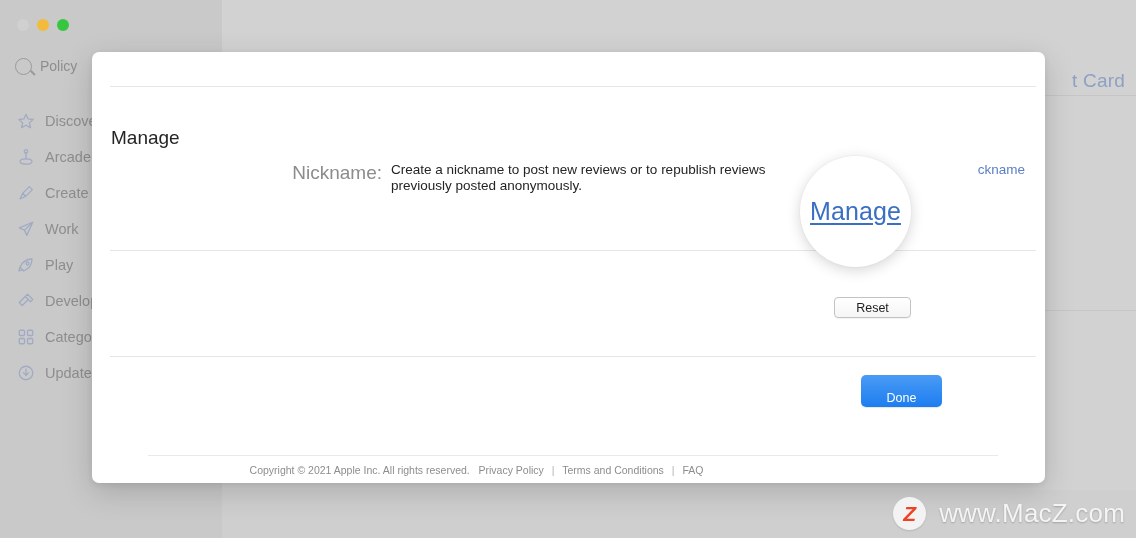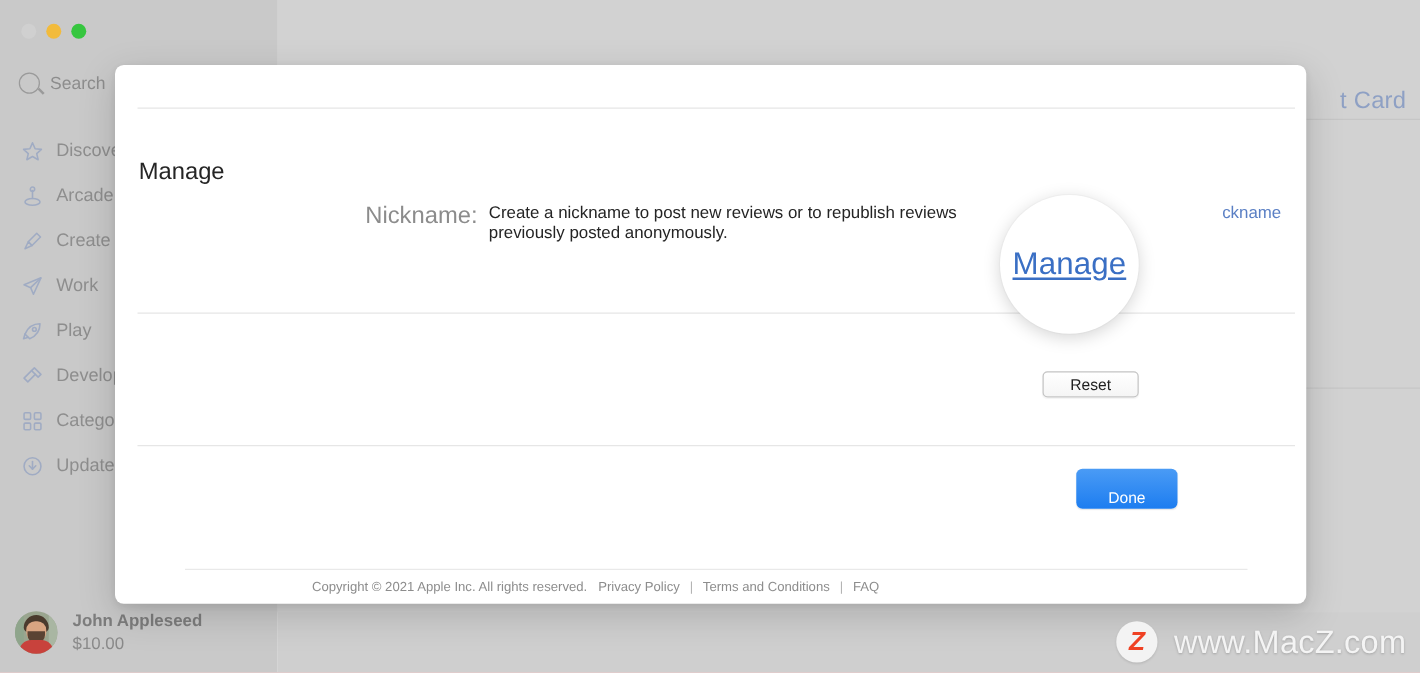--- a/index.html
+++ b/index.html
@@ -363,21 +363,21 @@
     <div id="sidebar">
 
       <div class="traffic-lights">
         <div class="tl close"></div>
         <div class="tl min"></div>
         <div class="tl max"></div>
       </div>
 
       <div id="search-row">
         <span class="search-glyph"></span>
-        <span>Search</span>
+        <span>Policy</span>
       </div>
 
       <div id="sidebar-nav">
 
         <div class="nav-item">
           <span class="nav-icon">
             <svg viewBox="0 0 24 24" width="18" height="18" fill="none" stroke="#7f94bf" stroke-width="1.7" stroke-linejoin="round">
               <polygon points="12,3 14.8,9.3 21.5,10 16.5,14.5 18,21 12,17.6 6,21 7.5,14.5 2.5,10 9.2,9.3"></polygon>
             </svg>
           </span>
@@ -454,34 +454,20 @@
               <circle cx="12" cy="12" r="9"></circle>
                 <path d="M12 7v8"></path>
                 <path d="M8.5 11.5L12 15l3.5-3.5"></path>
             </svg>
           </span>
           <span>Updates</span>
         </div>
 
       </div>
 
-      <div id="account-block">
-        <div class="avatar">
-          <div class="sideL"></div>
-            <div class="sideR"></div>
-          <div class="hair"></div>
-            <div class="face"></div>
-          <div class="beard"></div>
-            <div class="shirt"></div>
-        </div>
-        <div class="acct-text">
-          <div class="acct-name">John Appleseed</div>
-          <div class="acct-balance">$10.00</div>
-        </div>
-      </div>
 
     </div>
   </div>
 
   <div id="modal">
 
     <div class="sheet-rule" id="rule-top"></div>
     <div class="sheet-rule" id="rule-mid"></div>
     <div class="sheet-rule" id="rule-bottom"></div>
     <div id="rule-footer"></div>

